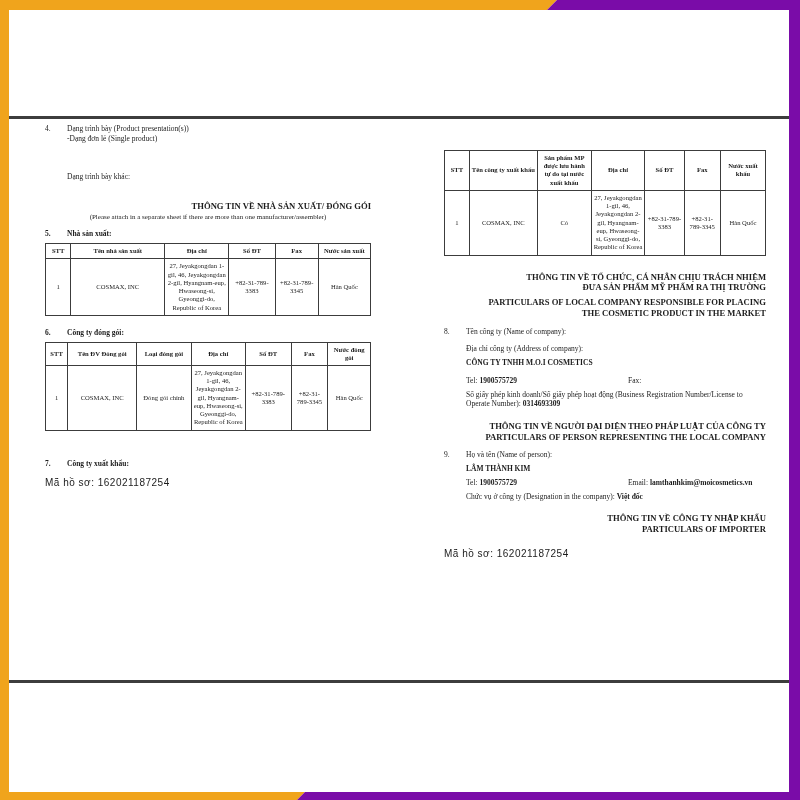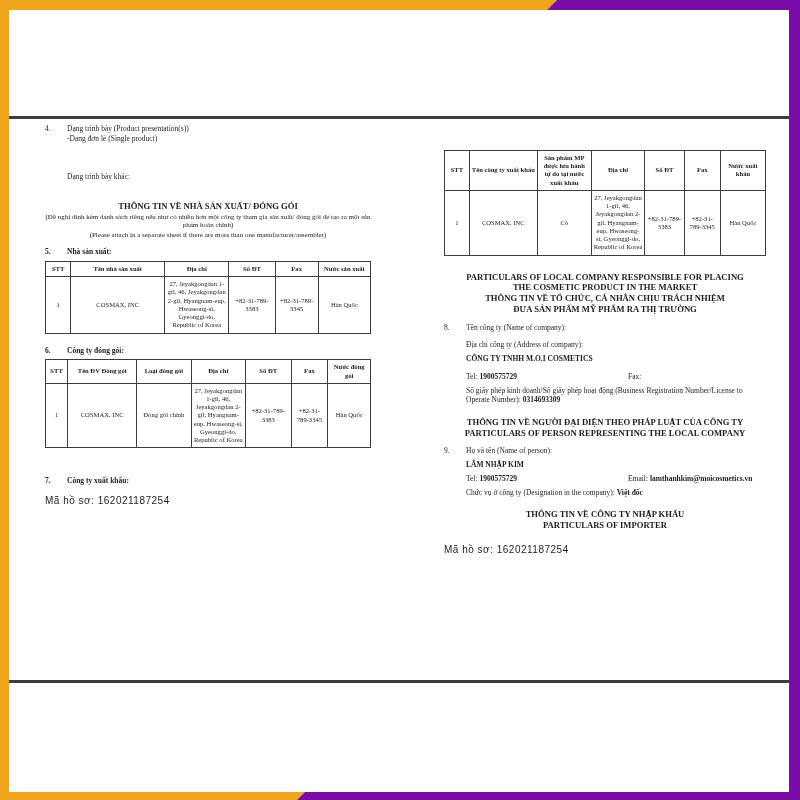--- a/index.html
+++ b/index.html
@@ -18,21 +18,21 @@
   .rule{position:absolute;left:9px;right:11px;height:3px;}
   .rule-top{top:116px;}
   .rule-bottom{top:680px;}
   
   .col{position:absolute;font-size:7.5px;line-height:1.3;}
   .col-left{left:45px;top:124px;width:326px;}
   .col-right{left:444px;top:150px;width:322px;}
   .num-item{display:flex;gap:10px;}
   .num-item .num{width:12px;flex:none;}
   .bold{font-weight:bold;}
-  .sec-title{font-weight:bold;text-align:center;font-size:8.6px;line-height:1.25;}
+  .sec-title{font-weight:bold;text-align:right;font-size:8.6px;line-height:1.25;}
   .sec-note{text-align:center;font-size:7px;line-height:1.2;margin-top:1px;}
   .mt4{margin-top:4px;} .mt8{margin-top:8px;} .mt12{margin-top:12px;}
   .mt14{margin-top:28px;} .mt16{margin-top:16px;} .mt20{margin-top:20px;}
   .indent{margin-left:22px;}
   .filecode{font-family:Liberation Sans, sans-serif;font-size:10px;letter-spacing:.5px;}
   
   table.doc-table{border-collapse:collapse;width:100%;table-layout:fixed;font-size:6.6px;line-height:1.25;}
   table.doc-table th,table.doc-table td{border:1px solid #3c3c3c;text-align:center;
        vertical-align:middle;padding:3px 2px;word-wrap:break-word;font-weight:normal;}
   table.doc-table th{font-weight:bold;}
@@ -82,21 +82,20 @@
     <span>
       <span>Dạng trình bày (Product presentation(s))</span><br>
       <span>-Dạng đơn lẻ (Single product)</span>
     </span>
   </div>
 
   <div class="indent mt14">Dạng trình bày khác:</div>
 
   <div class="mt20">
     <div class="sec-title">THÔNG TIN VỀ NHÀ SẢN XUẤT/ ĐÓNG GÓI</div>
-    <div class="sec-note">(Đề nghị đính kèm danh sách riêng nếu như có nhiều hơn một công ty tham gia sản xuất/ đóng gói để tạo ra một sản phẩm hoàn chỉnh)</div>
     <div class="sec-note">(Please attach in a separate sheet if there are more than one manufacturer/assembler)</div>
   </div>
 
   <div class="num-item bold mt8">
     <span class="num">5.</span>
     <span>Nhà sản xuất:</span>
   </div>
 
   <table class="doc-table t5 mt4">
       <thead>
@@ -183,28 +182,28 @@
           <td>Có</td>
           <td>27, Jeyakgongdan 1-gil, 46, Jeyakgongdan 2-gil, Hyangnam-eup, Hwaseong-si, Gyeonggi-do, Republic of Korea</td>
           <td>+82-31-789-3383</td>
           <td>+82-31-789-3345</td>
           <td>Hàn Quốc</td>
         </tr>
       </tbody>
     </table>
 
   <div class="mt16">
+    <div class="sec-title">
+      <span>THÔNG TIN VỀ TỔ CHỨC, CÁ NHÂN CHỊU TRÁCH NHIỆM</span><br>
+      <span>ĐƯA SẢN PHẨM MỸ PHẨM RA THỊ TRƯỜNG</span>
+    </div>
     <div class="sec-title mt4">
       <span>PARTICULARS OF LOCAL COMPANY RESPONSIBLE FOR PLACING</span><br>
       <span>THE COSMETIC PRODUCT IN THE MARKET</span>
     </div>
-    <div class="sec-title">
-      <span>THÔNG TIN VỀ TỔ CHỨC, CÁ NHÂN CHỊU TRÁCH NHIỆM</span><br>
-      <span>ĐƯA SẢN PHẨM MỸ PHẨM RA THỊ TRƯỜNG</span>
-    </div>
   </div>
 
   <div class="num-item mt8">
     <span class="num">8.</span>
     <span>Tên công ty (Name of company):</span>
   </div>
   <div class="indent mt8">Địa chỉ công ty (Address of company):</div>
 
   <div class="indent bold mt4">CÔNG TY TNHH M.O.I COSMETICS</div>
 
@@ -223,21 +222,21 @@
 
   <div class="mt12">
     <div class="sec-title">THÔNG TIN VỀ NGƯỜI ĐẠI DIỆN THEO PHÁP LUẬT CỦA CÔNG TY</div>
     <div class="sec-title">PARTICULARS OF PERSON REPRESENTING THE LOCAL COMPANY</div>
   </div>
 
   <div class="num-item mt8">
     <span class="num">9.</span>
     <span>Họ và tên (Name of person):</span>
   </div>
-  <div class="indent bold mt4">LÂM NHẬP KIM</div>
+  <div class="indent bold mt4">LÂM THÀNH KIM</div>
 
   <div class="indent mt4 twocol-line">
     <span>
       <span>Tel:</span>
       <span class="bold">1900575729</span>
     </span>
     <span class="right-part">
       <span>Email:</span>
       <span class="bold">lamthanhkim@moicosmetics.vn</span>
     </span>

